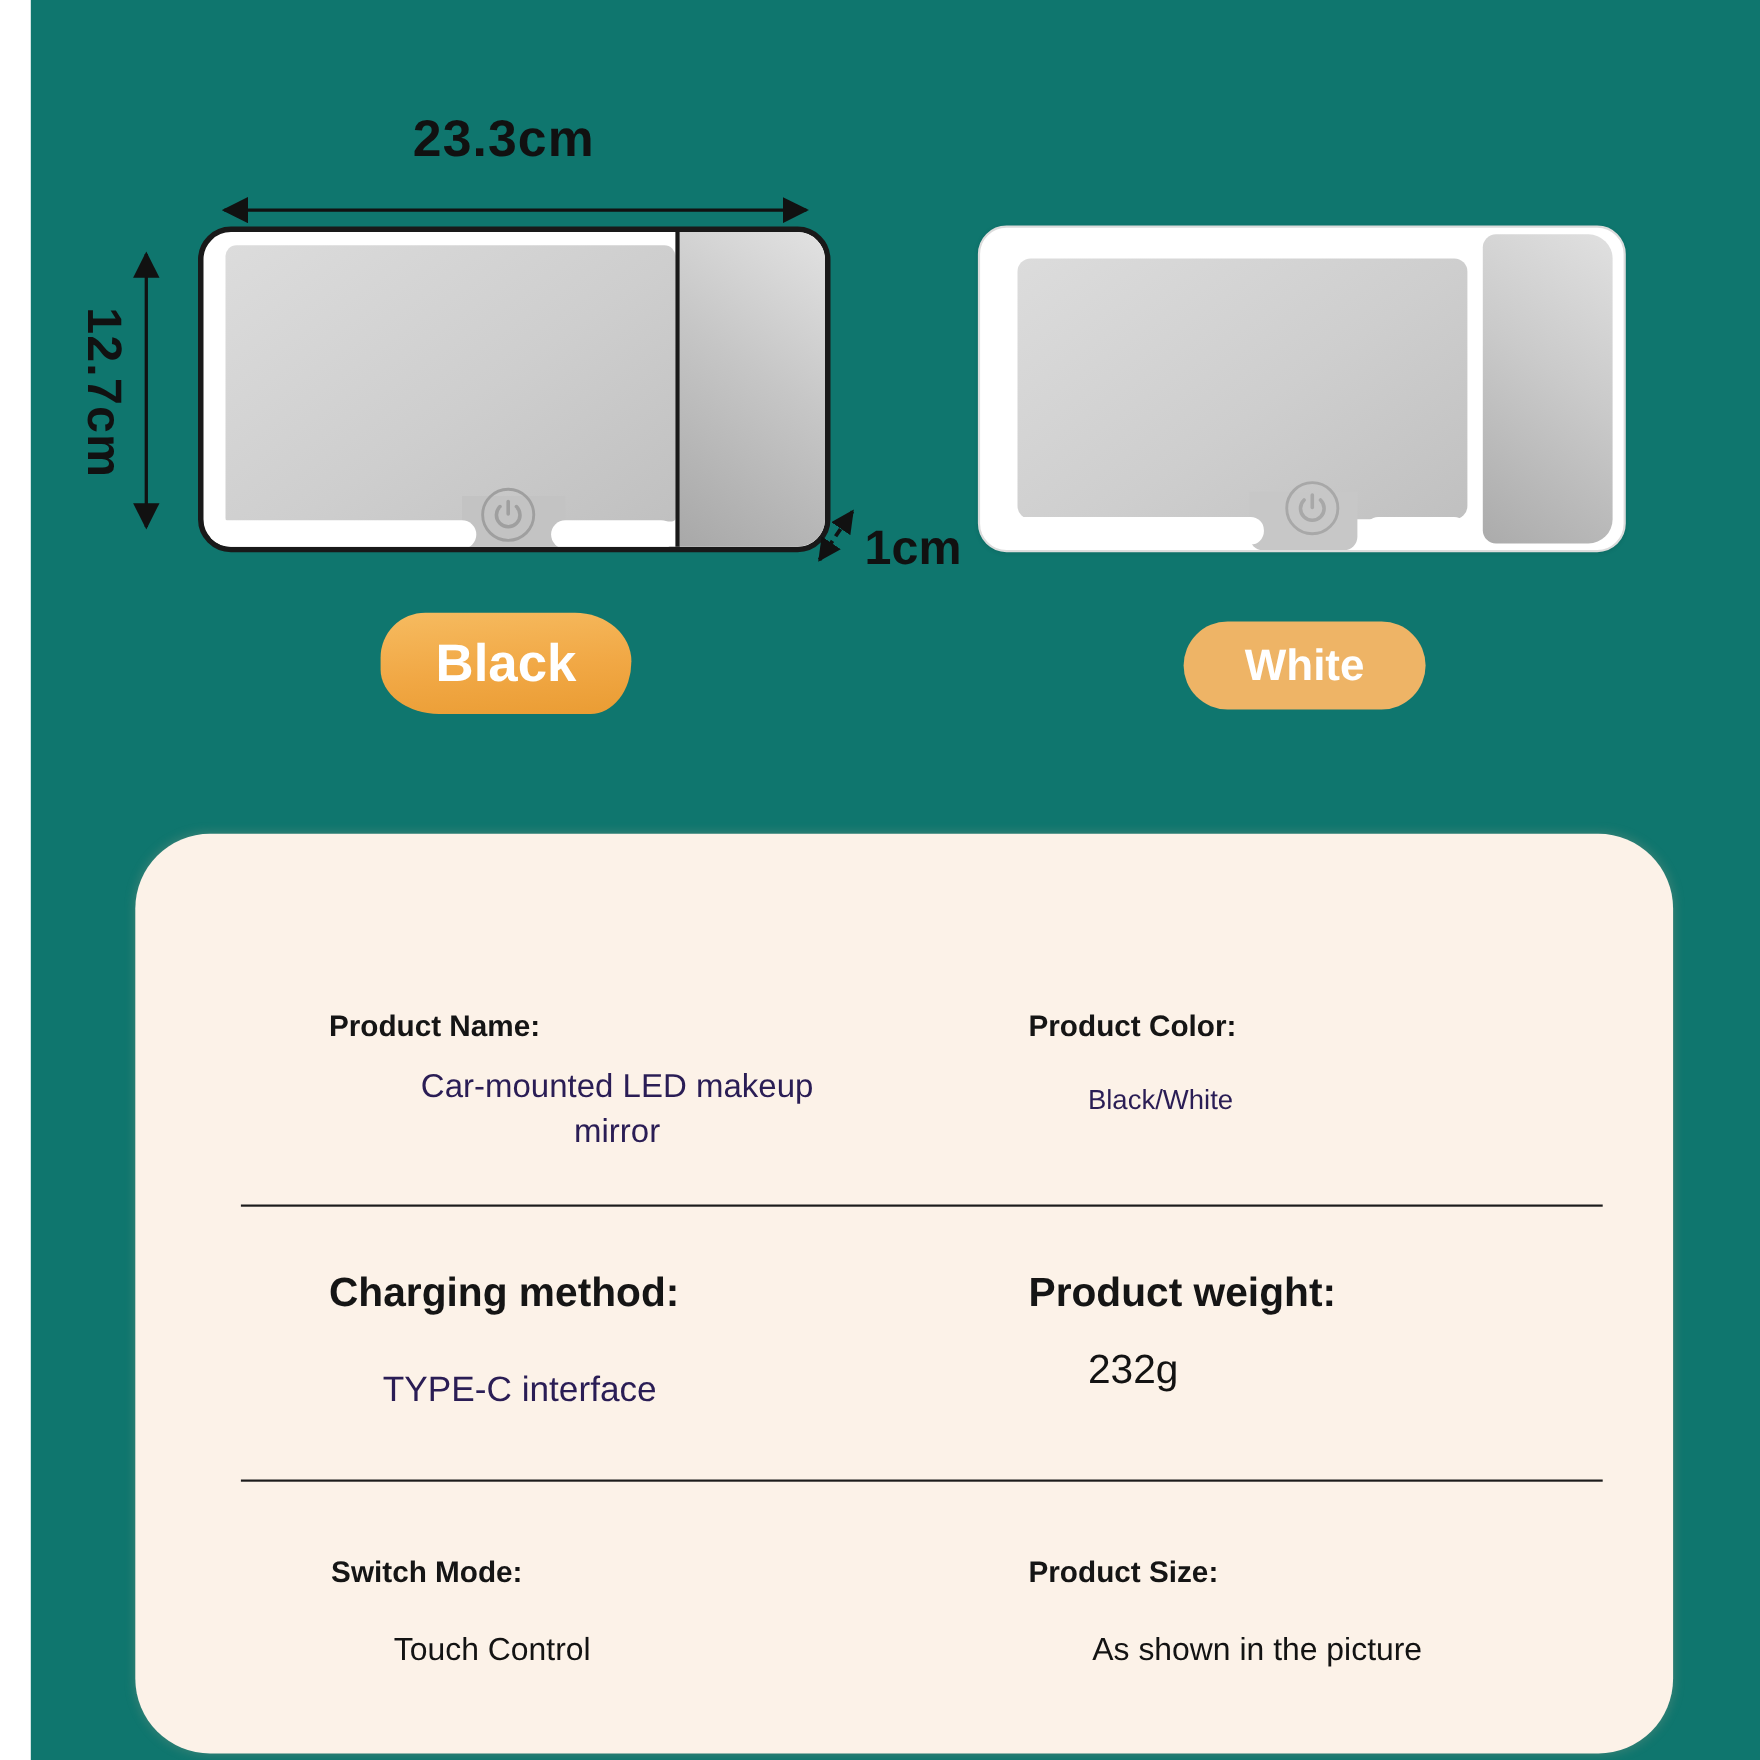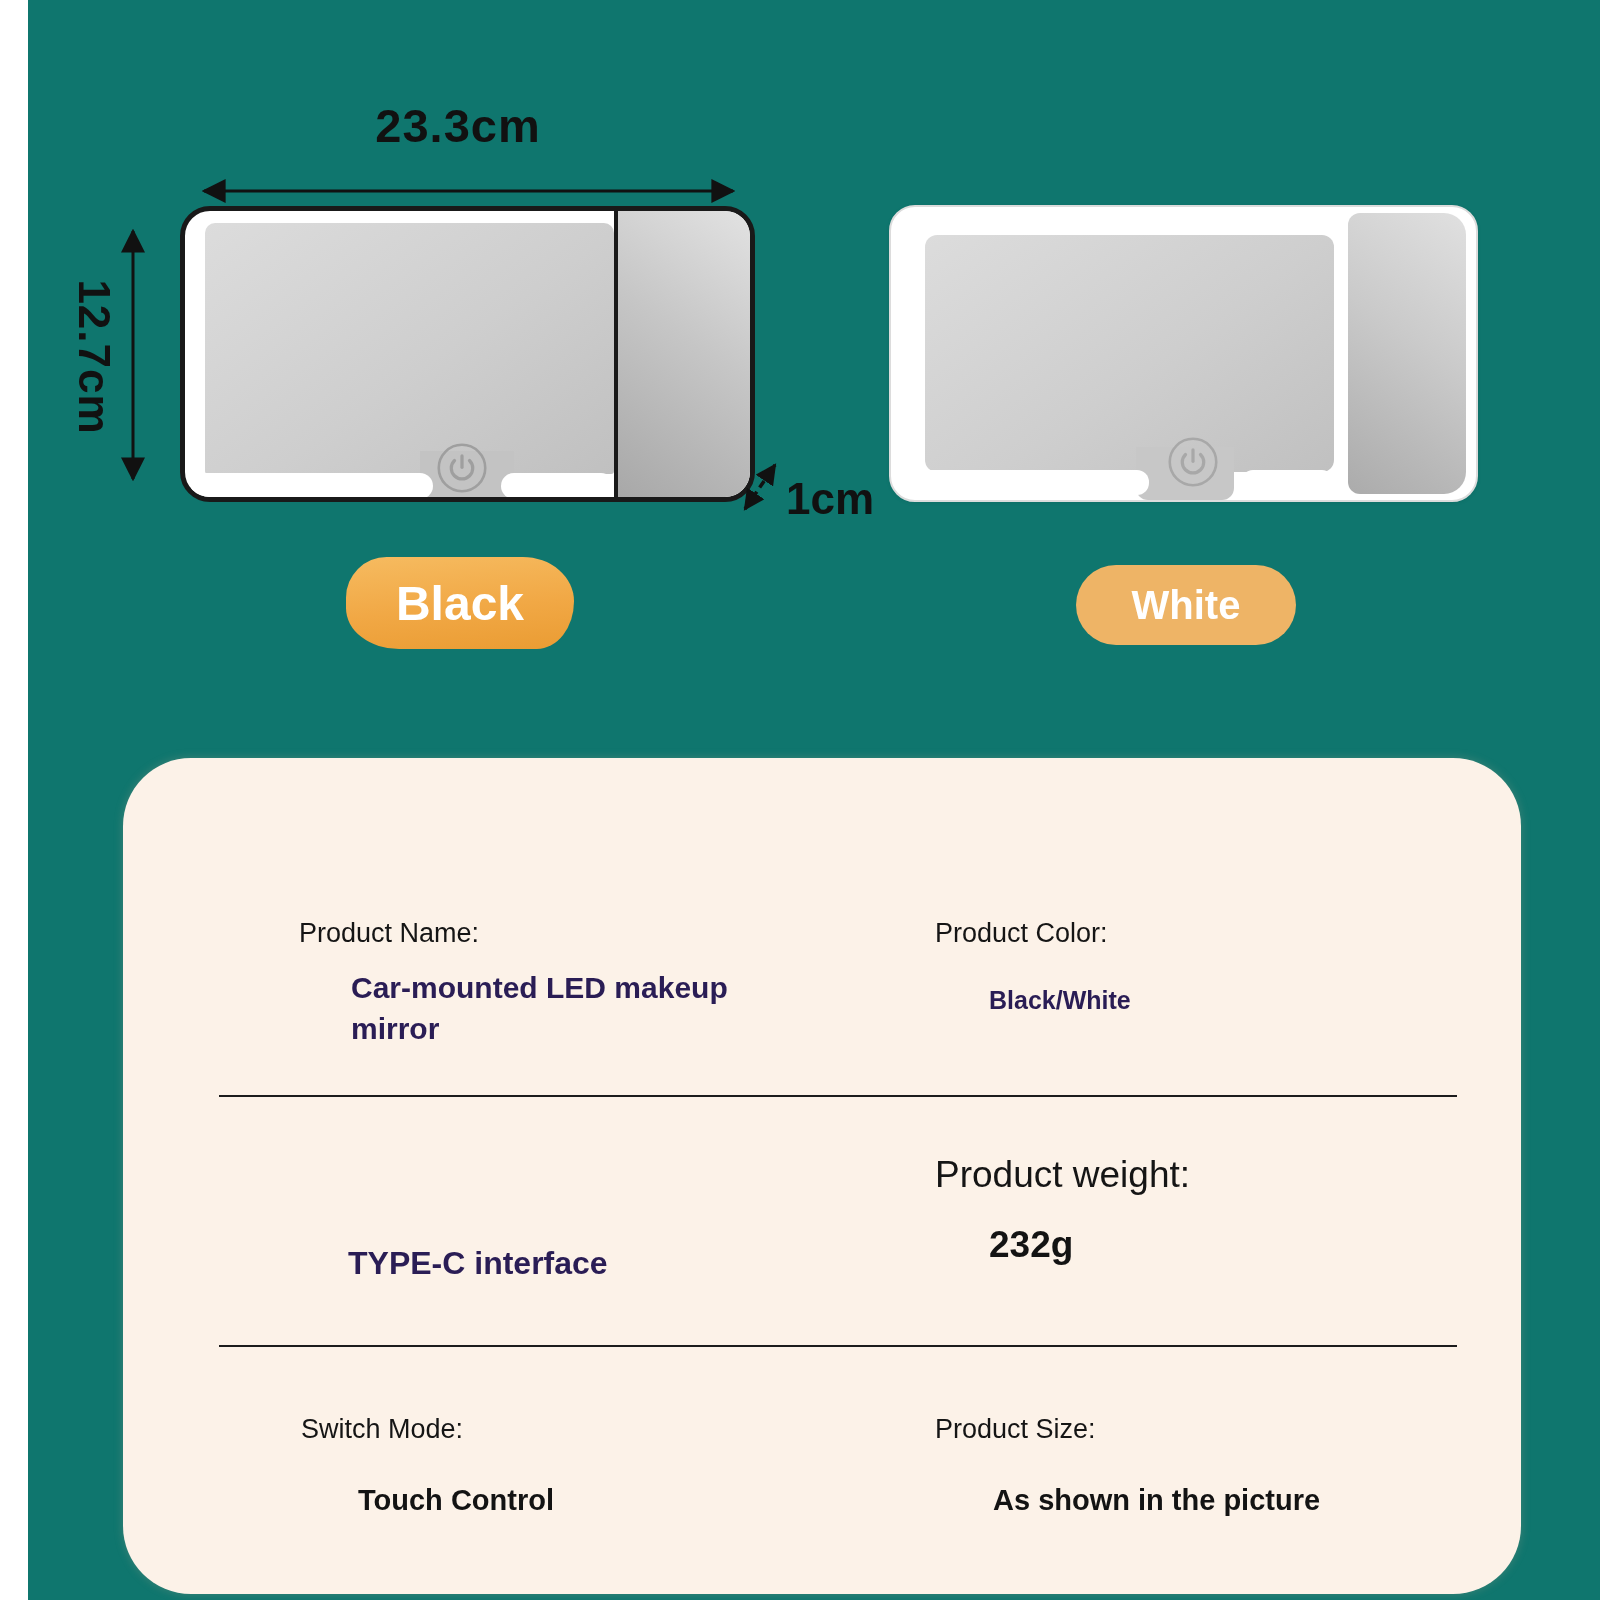--- a/index.html
+++ b/index.html
@@ -46,23 +46,23 @@
          color:#fff;font-weight:700;}
   .badge-black{left:318px;top:557px;width:228px;height:92px;font-size:48px;
     background:linear-gradient(175deg,#f6bb60 0%,#f1a845 55%,#ea9c33 100%);
     border-radius:46px 58px 42px 60px / 46px 50px 54px 46px;justify-content:center;}
   .badge-white{left:1048px;top:565px;width:220px;height:80px;font-size:40px;
     background:#eeb466;border-radius:40px;}
 
   
   .spec-card{position:absolute;left:95px;top:758px;width:1398px;height:836px;background:#fcf2e8;
              border-radius:68px;box-shadow:0 0 10px rgba(185,165,145,0.28);}
-  .spec-label{position:absolute;font-weight:400;color:#151515;font-size:27px;}
+  .spec-label{position:absolute;font-weight:700;color:#151515;font-size:27px;}
   .spec-label.big{font-size:37px;}
-  .spec-value{position:absolute;font-weight:700;color:#2a1d55;}
+  .spec-value{position:absolute;font-weight:400;color:#2a1d55;text-align:center;}
   .spec-value.black{color:#131313;}
   .spec-divider{position:absolute;left:96px;width:1238px;height:2px;background:#1c1c1c;}
 
   .r1-ll{left:176px;top:160px;} .r1-rl{left:812px;top:160px;}
   .r1-lv{left:228px;top:210px;width:420px;font-size:30px;line-height:1.35;}
   .r1-rv{left:866px;top:228px;font-size:25px;}
   .div1{top:337px;}
   .r2-ll{left:176px;top:396px;} .r2-rl{left:812px;top:396px;}
   .r2-lv{left:225px;top:487px;font-size:32px;}
   .r2-rv{left:866px;top:466px;font-size:37px;}
@@ -147,20 +147,21 @@
 
   <div class="spec-card">
 
     <div class="spec-label r1-ll">Product Name:</div>
     <div class="spec-label r1-rl">Product Color:</div>
     <div class="spec-value r1-lv">Car-mounted LED makeup mirror</div>
     <div class="spec-value r1-rv">Black/White</div>
 
     <div class="spec-divider div1"></div>
 
+    <div class="spec-label big r2-ll">Charging method:</div>
     <div class="spec-label big r2-rl">Product weight:</div>
     <div class="spec-value r2-lv">TYPE-C interface</div>
     <div class="spec-value black r2-rv">232g</div>
 
     <div class="spec-divider div2"></div>
 
     <div class="spec-label r3-ll">Switch Mode:</div>
     <div class="spec-label r3-rl">Product Size:</div>
     <div class="spec-value black r3-lv">Touch Control</div>
     <div class="spec-value black r3-rv">As shown in the picture</div>

